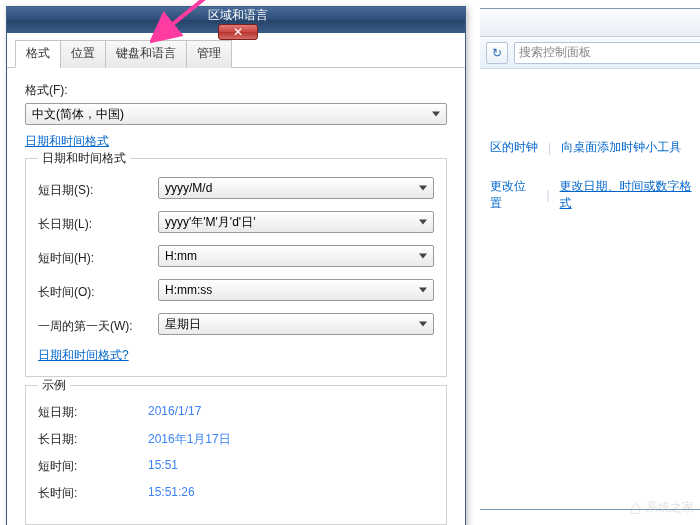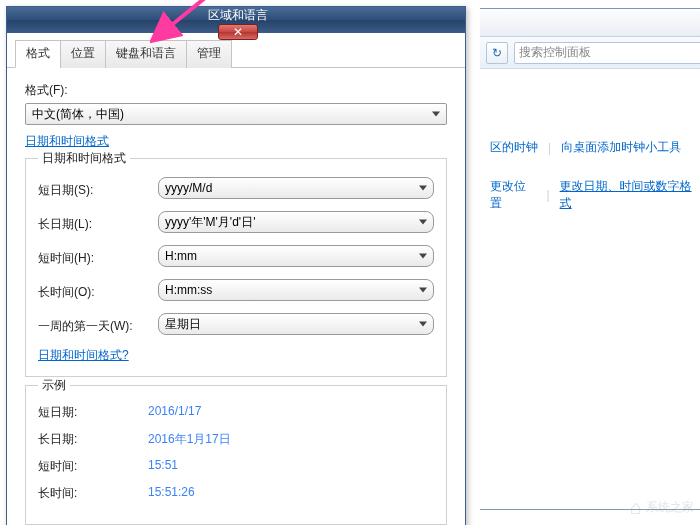--- a/index.html
+++ b/index.html
@@ -38,21 +38,21 @@
   .panel { padding: 14px 18px 4px 18px; }
   .field-row { margin-bottom: 8px; }
   .lbl { display:block; margin-bottom:4px; color:#222;}
   .combo { width:100%; height:22px; border:1px solid #9a9a9a; background:linear-gradient(#fff,#eaeaea); border-radius:2px; display:flex; align-items:center; padding:0 6px; position:relative; cursor:pointer;}
   .combo .caret { position:absolute; right:6px; top:50%; transform:translateY(-50%); width:0;height:0;border-left:4px solid transparent;border-right:4px solid transparent;border-top:5px solid #444;}
 
   fieldset { border:1px solid #d0d0d0; padding: 10px 12px 12px 12px; }
   legend { padding:0 4px; color:#222; }
   .fmt-row { display:flex; align-items:flex-end; margin-bottom:12px; gap:10px;}
   .fmt-row .rlabel { width:110px; color:#222; }
-  .fmt-row .combo { flex:1;border-radius:8px; }
+  .fmt-row .combo { flex:1; }
 
   .example-row { display:flex; margin-bottom:10px; }
   .example-row .rlabel { width:110px; color:#222;}
   .example-row .rval { color:#3b82f6;}
 </style>
 </head>
 <body>
 
 <div class="arrow">
   <svg viewBox="0 0 70 50">

